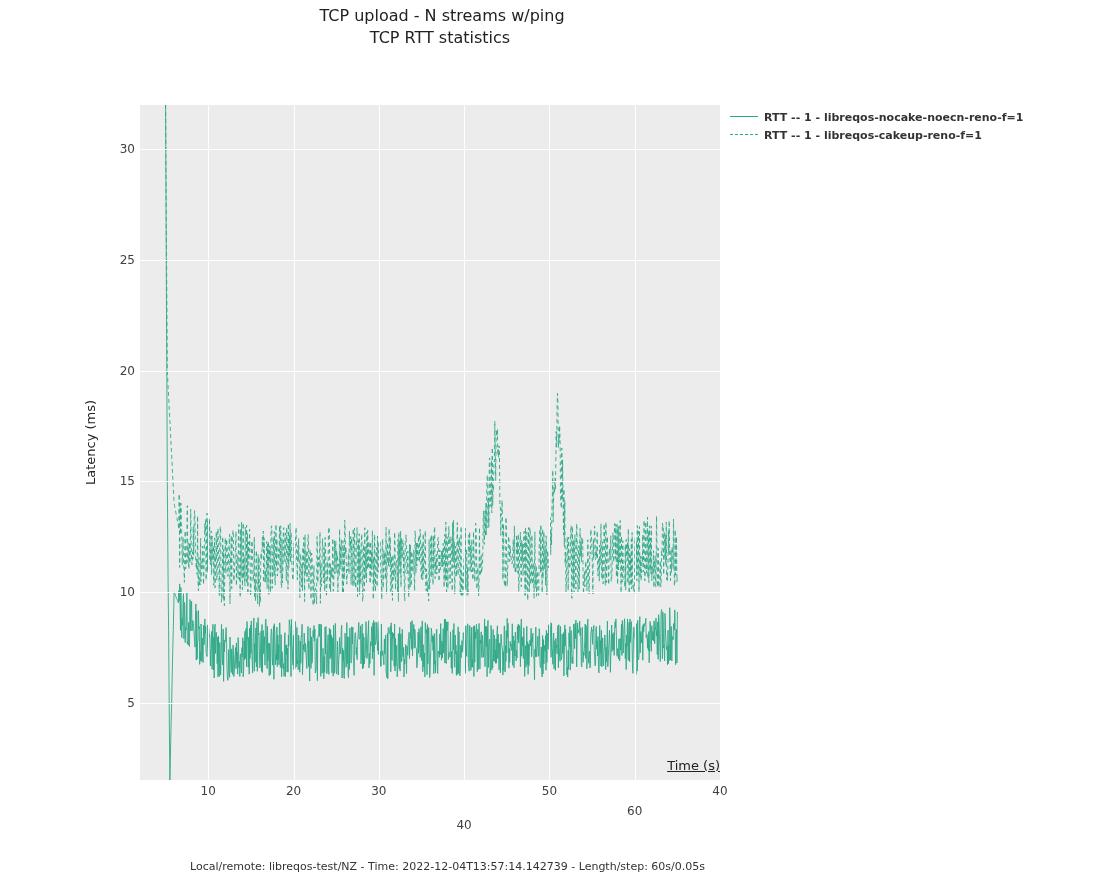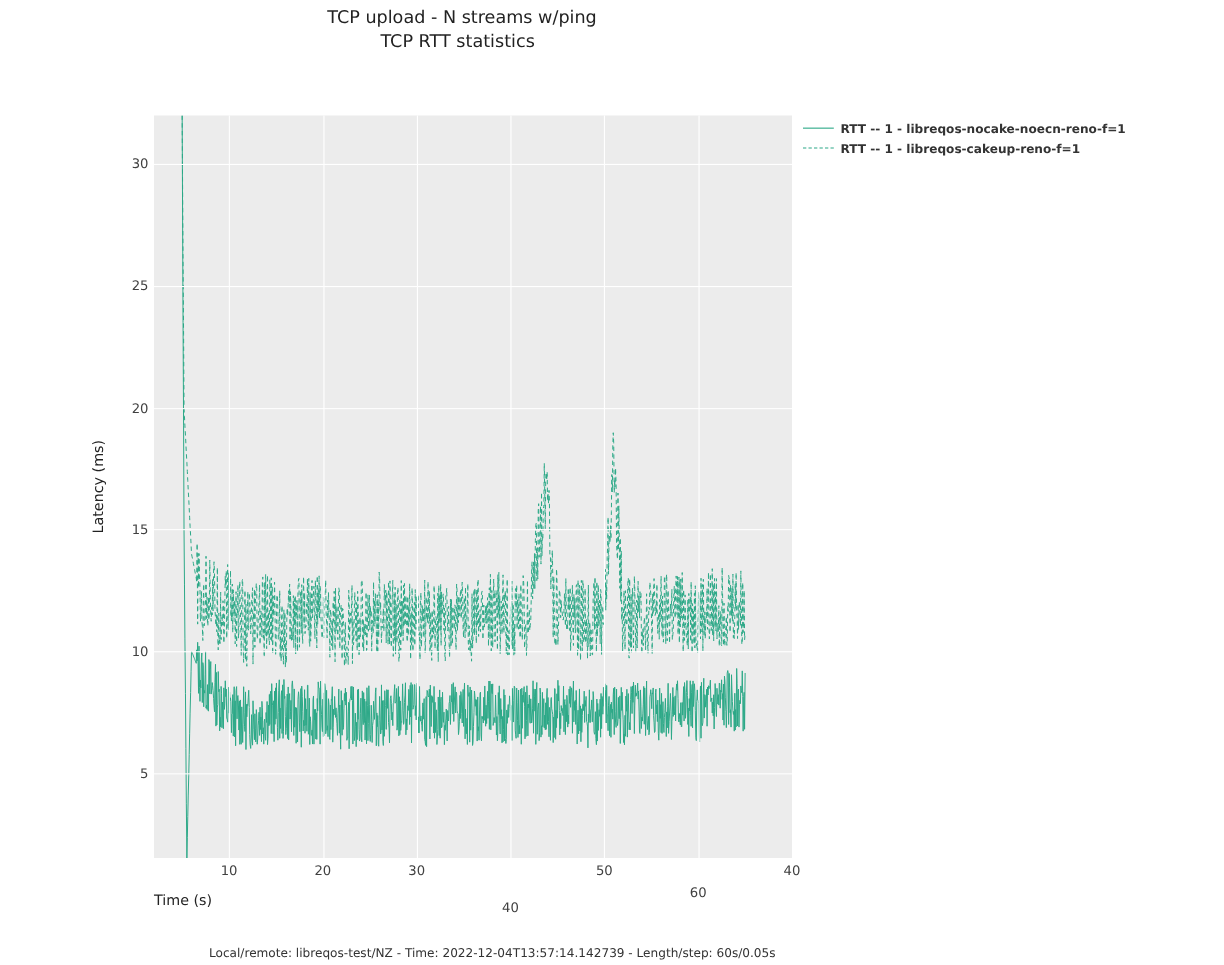--- a/index.html
+++ b/index.html
@@ -13,22 +13,22 @@
   }
   .title {
     position: absolute;
     left: 0;
     width: 720px;
     text-align: center;
     font-size: 16px;
     font-weight: 400;
     color: #222;
   }
-  .title1 { top: 6px; padding-left: 60px; }
-  .title2 { top: 28px; padding-left: 56px; }
+  .title1 { top: 6px; padding-left: 82px; }
+  .title2 { top: 28px; padding-left: 80px; }
   .plot {
     position: absolute;
     left: 140px;
     top: 105px;
     width: 580px;
     height: 675px;
     background: #ececec;
   }
   .grid-v, .grid-h {
     position: absolute;
@@ -41,21 +41,21 @@
     font-size: 12px;
     color: #404040;
   }
   .tick-x { top: 784px; transform: translateX(-50%); }
   .tick-y { text-align: right; width: 30px; transform: translateY(-50%); }
   .axis-label {
     position: absolute;
     font-size: 13px;
     color: #222;
   }
-  .axis-label.x { top: 812px; left: 140px; width: 580px; text-align: left; }
+  .axis-label.x { top: 758px; left: 140px; width: 580px; text-align: right; text-decoration: underline; }
   .axis-label.y {
     top: 105px;
     left: 80px;
     height: 675px;
     width: 20px;
     writing-mode: vertical-rl;
     transform: rotate(180deg);
     display: flex;
     align-items: center;
     justify-content: center;

